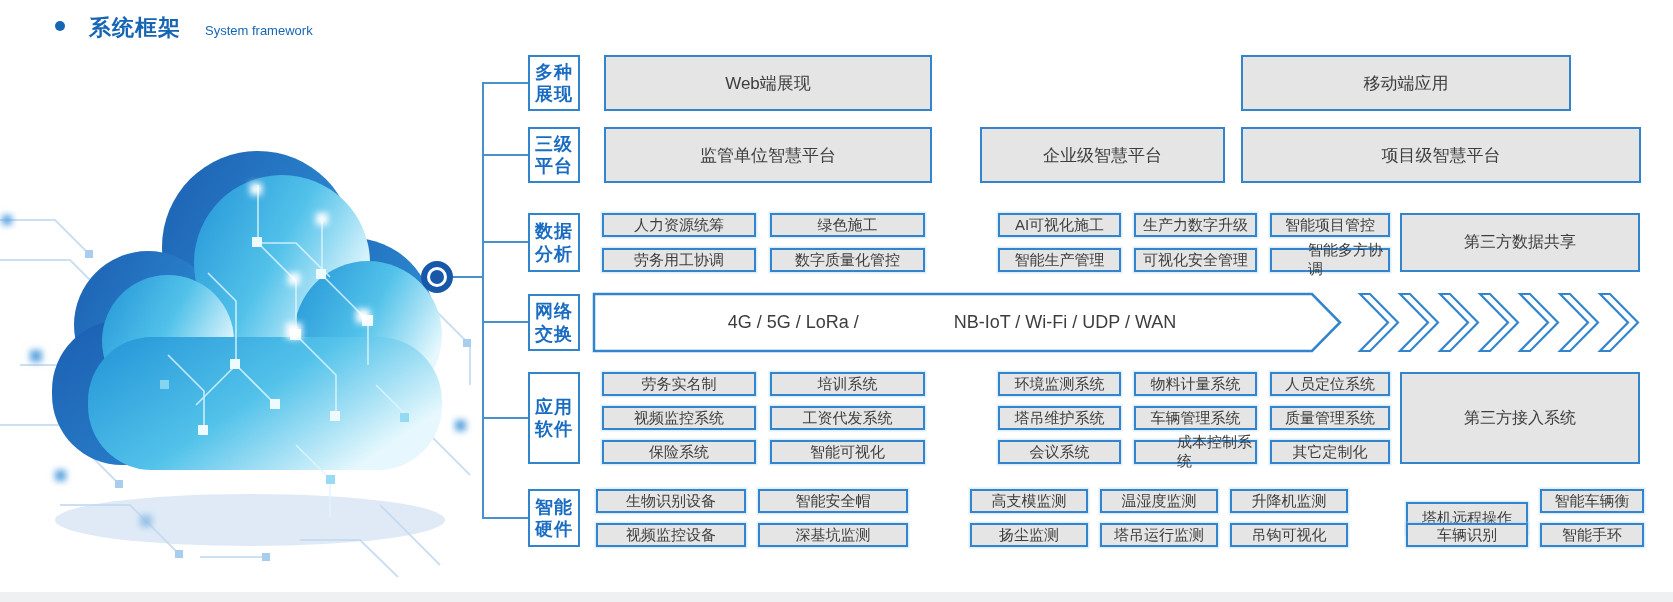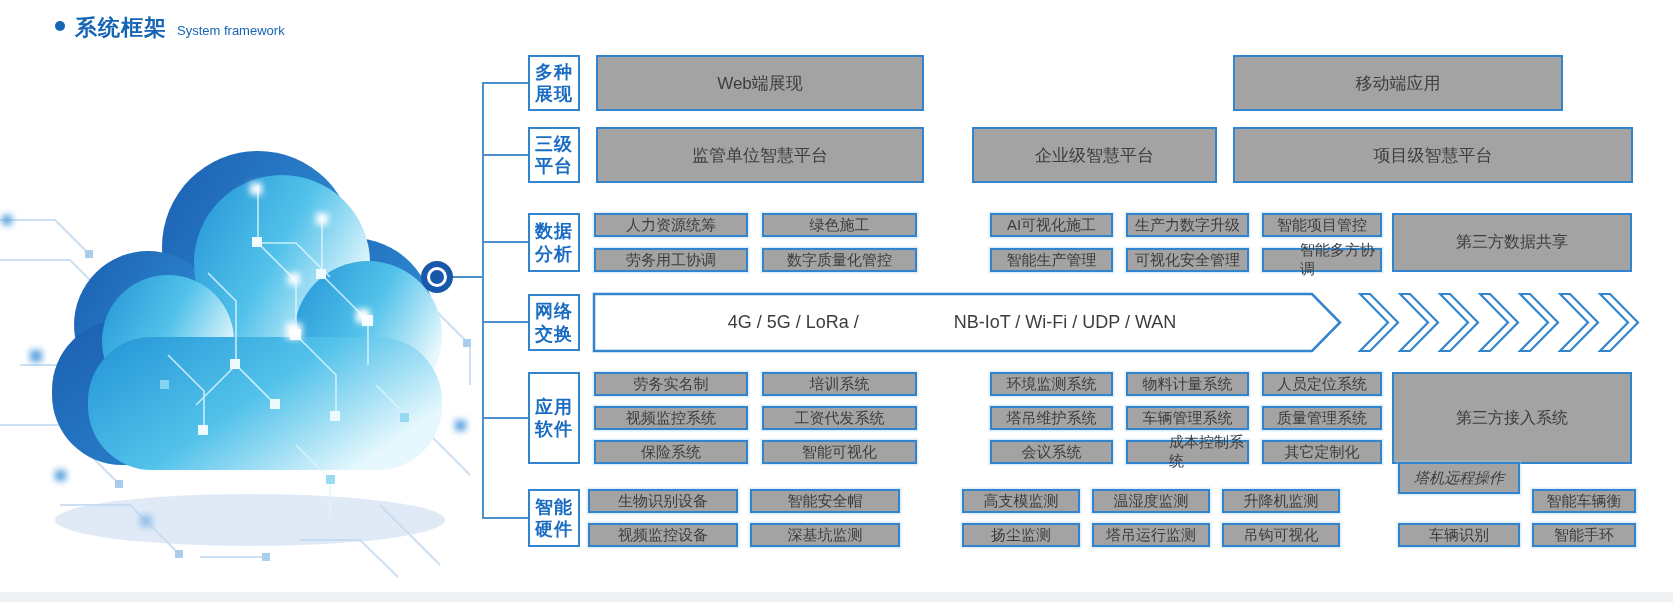--- a/index.html
+++ b/index.html
@@ -1,27 +1,27 @@
 <!DOCTYPE html>
 <html><head>
 <meta charset="utf-8">
 <style>
   html,body{margin:0;padding:0;background:#fff;}
   #stage{position:relative;width:1673px;height:602px;background:#ffffff;overflow:hidden;
          font-family:"Liberation Sans","DejaVu Sans",sans-serif;}
-  .titlewrap{position:absolute;left:55px;top:13px;display:flex;align-items:baseline;gap:10px;}
+  .titlewrap{position:absolute;left:55px;top:13px;display:flex;align-items:baseline;gap:24px;}
   .dot{width:10px;height:10px;border-radius:50%;background:#1665b5;position:relative;top:-2px;align-self:center;}
   .t-zh{font-size:22px;font-weight:bold;color:#1665b5;letter-spacing:1px;}
   .t-en{font-size:13px;color:#1665b5;}
   .line{position:absolute;background:#4a90cc;}
   .rlabel{position:absolute;left:528px;width:52px;background:#fff;border:2px solid #3285cc;
           box-sizing:border-box;display:flex;flex-direction:column;align-items:center;justify-content:center;
           color:#1a6cc2;font-weight:bold;font-size:18px;line-height:1.25;letter-spacing:1px;}
-  .box{position:absolute;background:#a3a3a3;border:2px solid #3285cc;box-sizing:border-box;
-       display:flex;align-items:center;justify-content:center;color:#3d3d3d;}
+  .box{position:absolute;background:#e5e5e5;border:2px solid #3285cc;box-sizing:border-box;
+       display:flex;align-items:center;justify-content:center;color:#3d3d3d;margin-left:8px;}
   .big{font-size:17px;}
   .sm{font-size:15px;box-shadow:0 0 0 1.5px rgba(160,205,240,.35);}
   .tallbox{font-size:16px;}
   .netlabelwrap{position:absolute;left:594px;top:294px;width:716px;height:57px;
        display:flex;align-items:center;justify-content:center;gap:95px;color:#3d3d3d;font-size:18px;}
   .node-outer{position:absolute;left:421px;top:261px;width:32px;height:32px;border:6px solid #1858a8;
        border-radius:50%;background:#fff;box-sizing:border-box;}
   .node-inner{position:absolute;left:430px;top:270px;width:14px;height:14px;border-radius:50%;background:#1858a8;}
   .bottomstrip{position:absolute;left:0;top:592px;width:1673px;height:10px;background:#eef0f2;}
   svg{display:block;}
@@ -219,21 +219,21 @@
   <div class="box sm" style="left:990px;top:440px;width:123px;height:24px;">会议系统</div>
   <div class="box sm" style="left:1126px;top:440px;width:123px;height:24px;padding-left:41px;">成本控制系统</div>
   <div class="box sm" style="left:1262px;top:440px;width:120px;height:24px;">其它定制化</div>
   <div class="box tallbox" style="left:1392px;top:372px;width:240px;height:92px;">第三方接入系统</div>
 
   <div class="box sm" style="left:588px;top:489px;width:150px;height:24px;">生物识别设备</div>
   <div class="box sm" style="left:750px;top:489px;width:150px;height:24px;">智能安全帽</div>
   <div class="box sm" style="left:962px;top:489px;width:118px;height:24px;">高支模监测</div>
   <div class="box sm" style="left:1092px;top:489px;width:118px;height:24px;">温湿度监测</div>
   <div class="box sm" style="left:1222px;top:489px;width:118px;height:24px;">升降机监测</div>
-  <div class="box sm" style="left:1398px;top:462px;width:122px;height:32px;font-style:italic;">塔机远程操作</div>
+  <div class="box sm" style="left:1398px;top:502px;width:122px;height:32px;">塔机远程操作</div>
   <div class="box sm" style="left:1532px;top:489px;width:104px;height:24px;">智能车辆衡</div>
   <div class="box sm" style="left:588px;top:523px;width:150px;height:24px;">视频监控设备</div>
   <div class="box sm" style="left:750px;top:523px;width:150px;height:24px;">深基坑监测</div>
   <div class="box sm" style="left:962px;top:523px;width:118px;height:24px;">扬尘监测</div>
   <div class="box sm" style="left:1092px;top:523px;width:118px;height:24px;">塔吊运行监测</div>
   <div class="box sm" style="left:1222px;top:523px;width:118px;height:24px;">吊钩可视化</div>
   <div class="box sm" style="left:1398px;top:523px;width:122px;height:24px;">车辆识别</div>
   <div class="box sm" style="left:1532px;top:523px;width:104px;height:24px;">智能手环</div>
 
   <div class="bottomstrip"></div>

